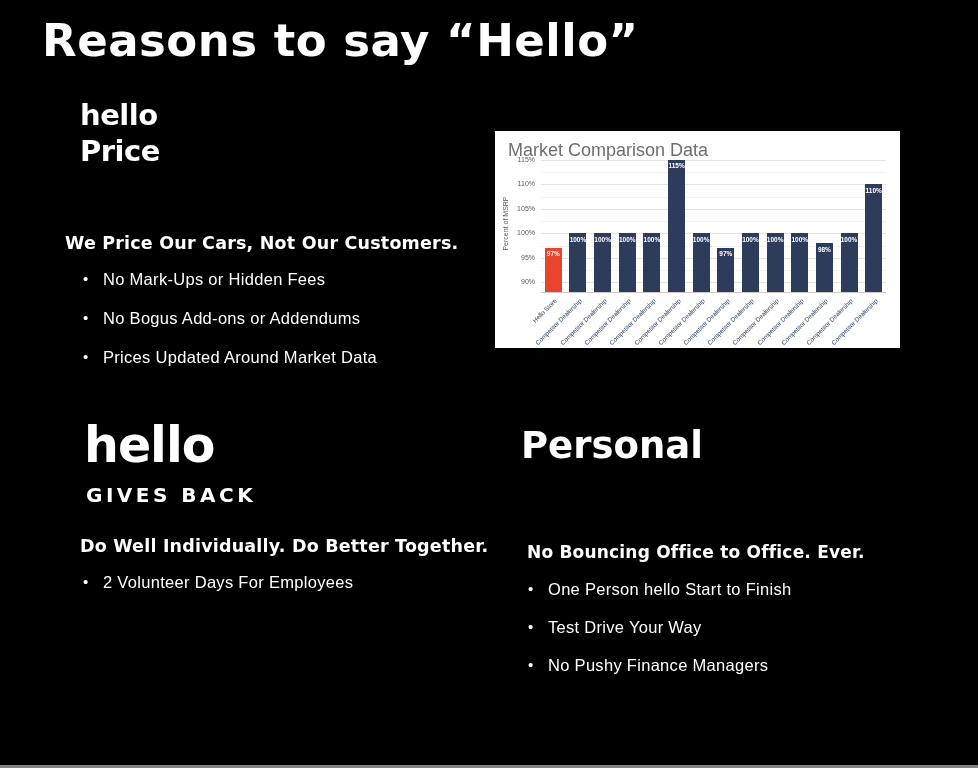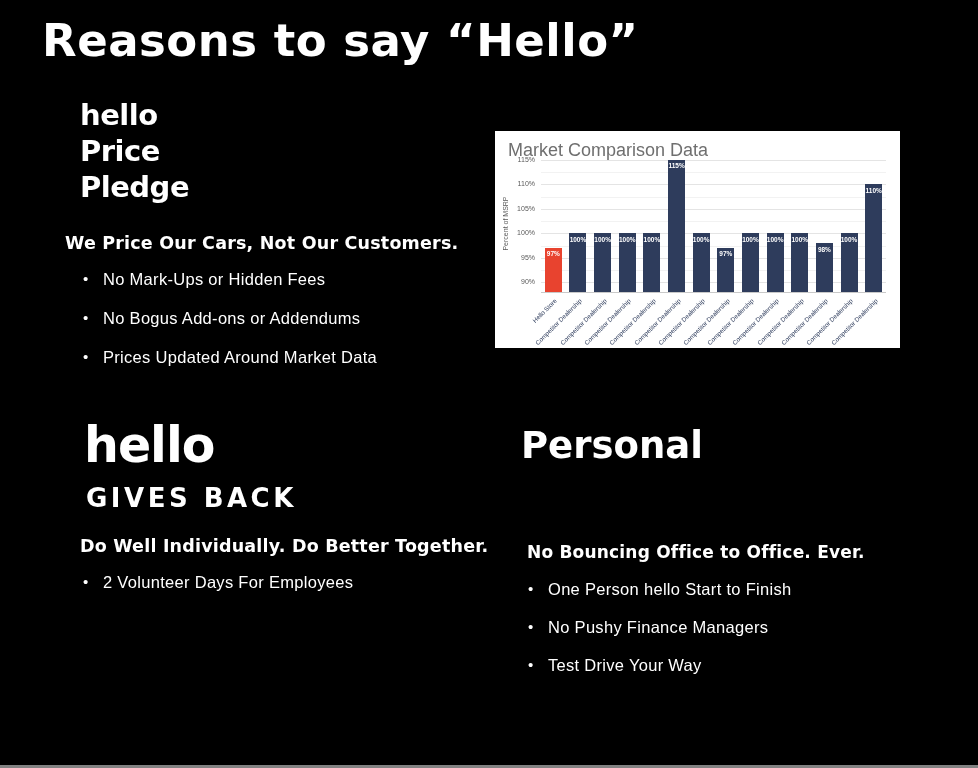--- a/index.html
+++ b/index.html
@@ -26,21 +26,21 @@
   .pp-bullets li{margin-bottom:21px;}
   
   .chart-card{position:absolute;left:495px;top:131px;width:405px;height:217px;
     background:#fff;font-family:"Liberation Sans",sans-serif;}
   .chart-title{position:absolute;left:13px;top:9px;font-size:18px;color:#6f6f6f;}
   .chart-plot{position:absolute;left:0;top:0;width:100%;height:100%;}
   
   .gb-logo{position:absolute;left:84px;top:418px;font-family:"DejaVu Sans",sans-serif;
     font-weight:700;font-size:49px;line-height:56px;letter-spacing:-1px;}
   .gb-subtitle{position:absolute;left:86px;top:483px;font-family:"DejaVu Sans",sans-serif;
-    font-weight:700;font-size:26px;letter-spacing:3.5px;}
+    font-weight:700;font-size:20px;letter-spacing:3.5px;}
   .gb-tagline{left:80px;top:536px;}
   .gb-bullets{left:83px;top:573px;}
   .gb-bullets li{margin-bottom:20px;}
   
   .pca-heading{position:absolute;left:521px;top:424px;margin:0;
     font-family:"DejaVu Sans",sans-serif;font-weight:700;font-size:37px;line-height:44px;}
   .pca-tagline{left:527px;top:542px;font-size:17px;}
   .pca-bullets{left:528px;top:580px;}
   .pca-bullets li{margin-bottom:20px;}
   
@@ -50,21 +50,20 @@
 <body>
 
 <div class="slide">
 
   <h1 class="slide-title">Reasons to say “Hello”</h1>
 
   <section>
     <div class="pp-logo">
       <div>hello</div>
       <div>Price</div>
-      <div>Pledge</div>
     </div>
     <div class="tagline pp-tagline">We Price Our Cars, Not Our Customers.</div>
     <ul class="bullets pp-bullets">
       <li>
           <span>No Mark-Ups or Hidden Fees</span>
         </li>
       <li>
           <span>No Bogus Add-ons or Addendums</span>
         </li>
       <li>
@@ -154,22 +153,22 @@
   <section>
     <h2 class="pca-heading">
       <div>Personal</div>
     </h2>
     <div class="tagline pca-tagline">No Bouncing Office to Office. Ever.</div>
     <ul class="bullets pca-bullets">
       <li>
           <span>One Person hello Start to Finish</span>
         </li>
       <li>
-          <span>No Pushy Finance Managers</span>
+          <span>Test Drive Your Way</span>
         </li>
       <li>
-          <span>Test Drive Your Way</span>
+          <span>No Pushy Finance Managers</span>
         </li>
     </ul>
   </section>
 
   <div class="bottom-strip"></div>
 </div>
 
 </body></html>

